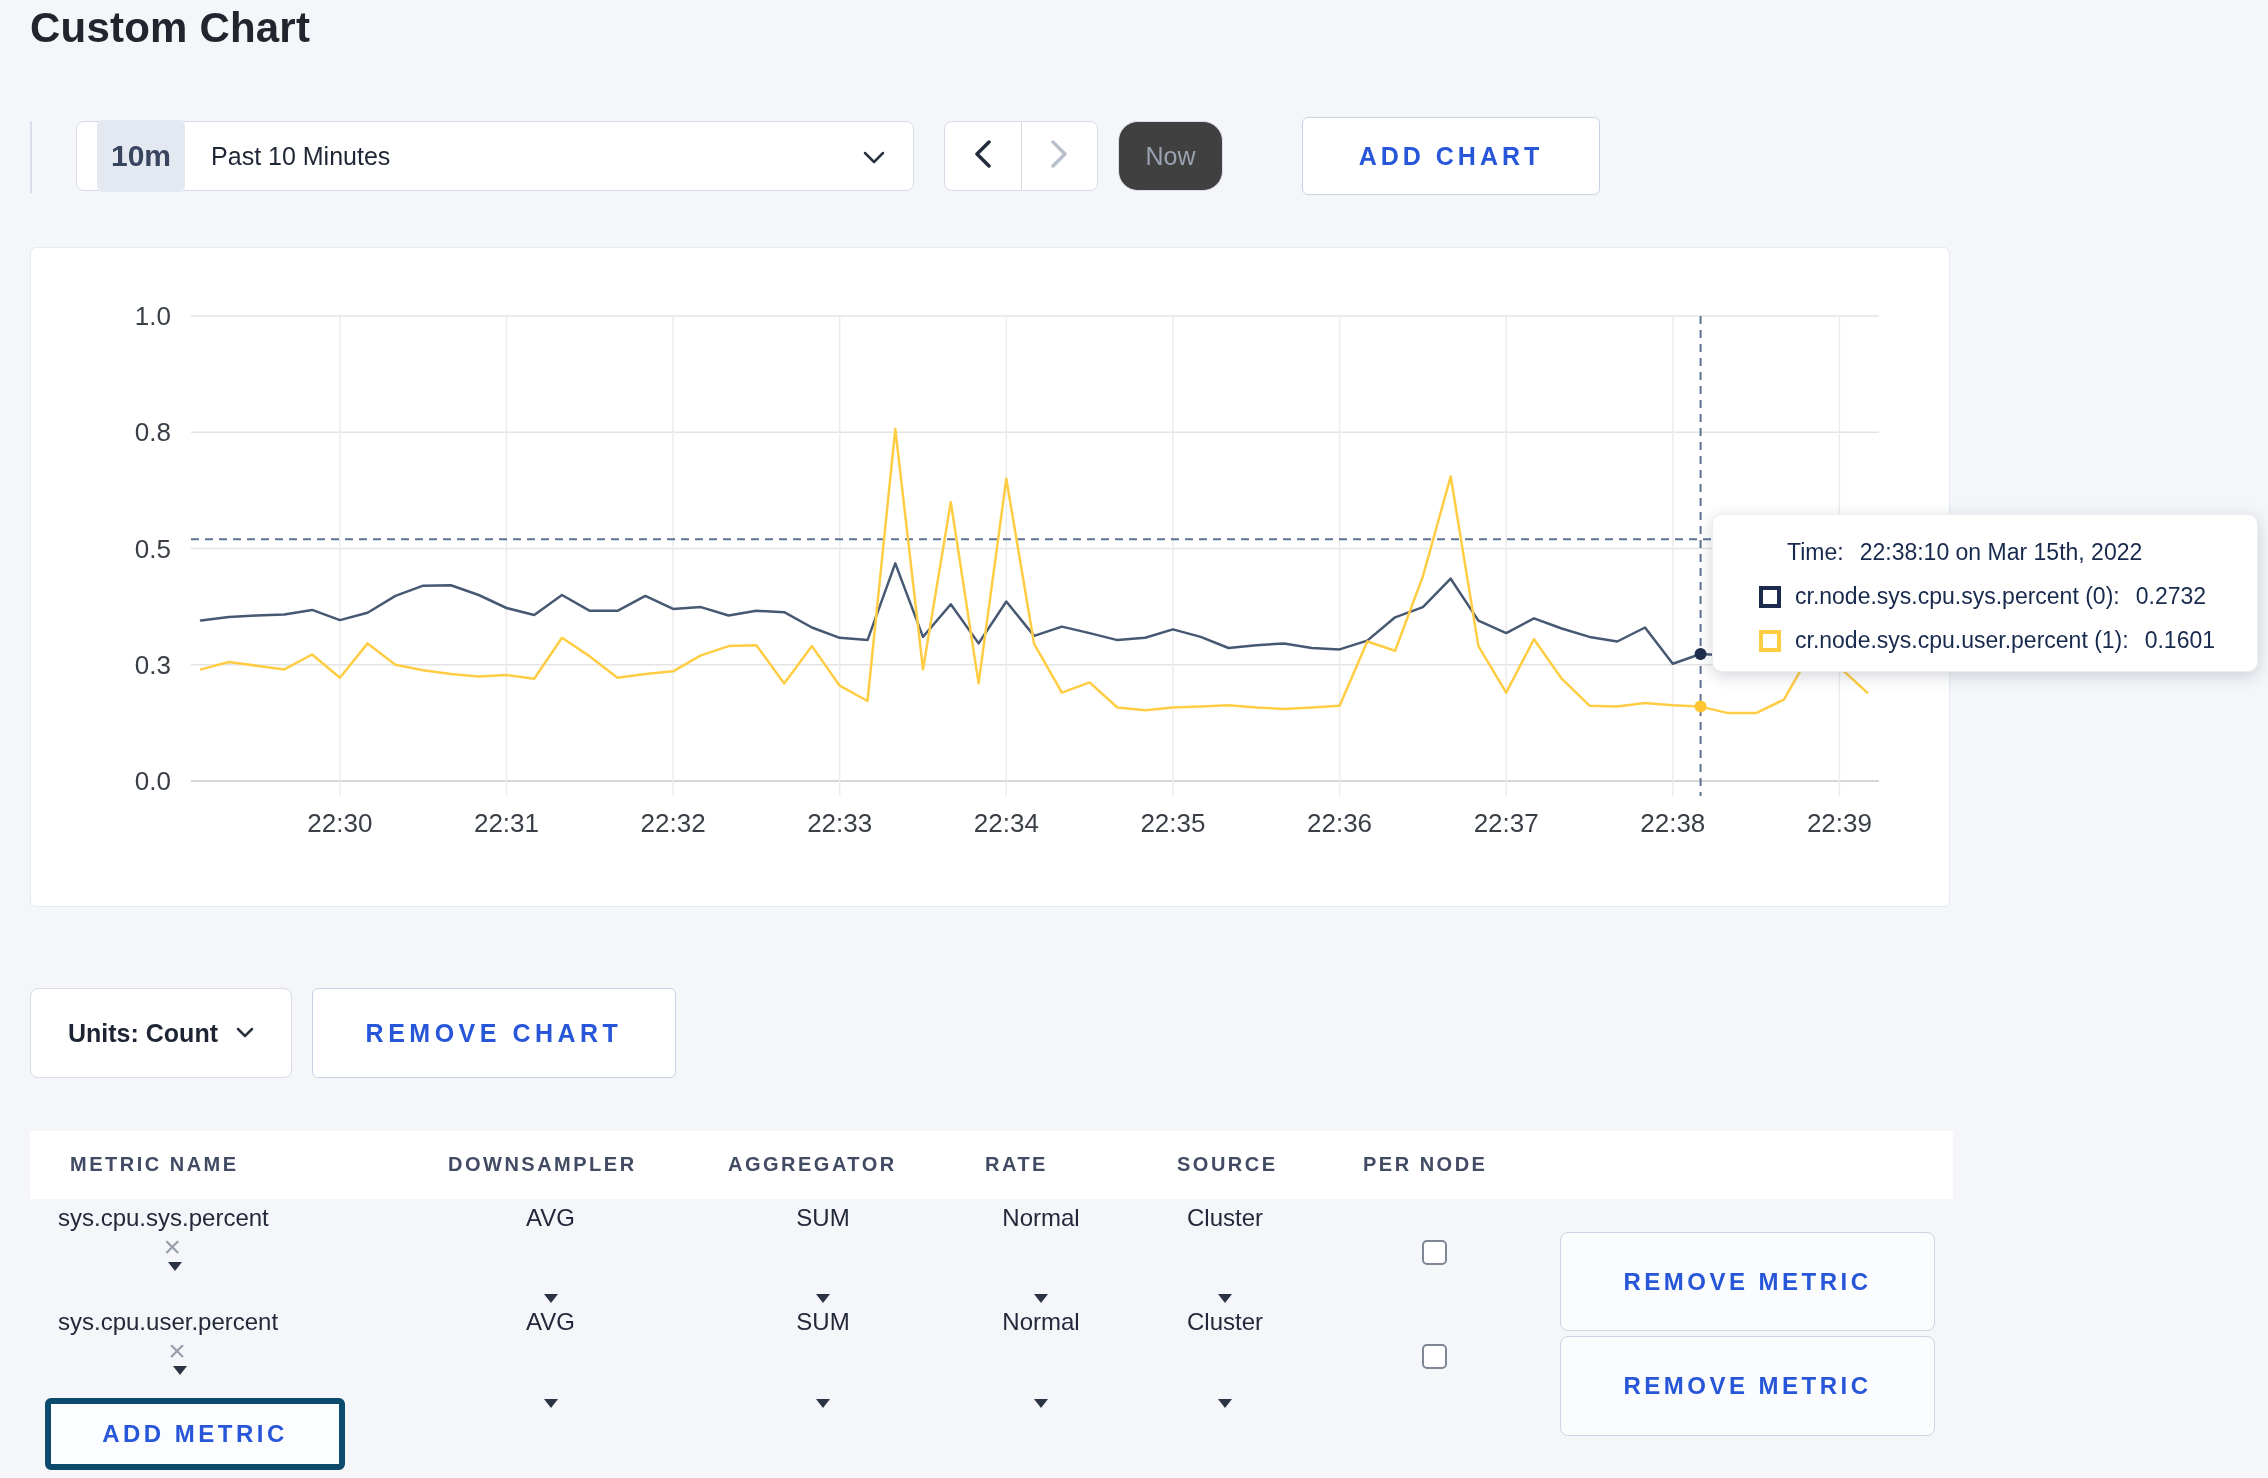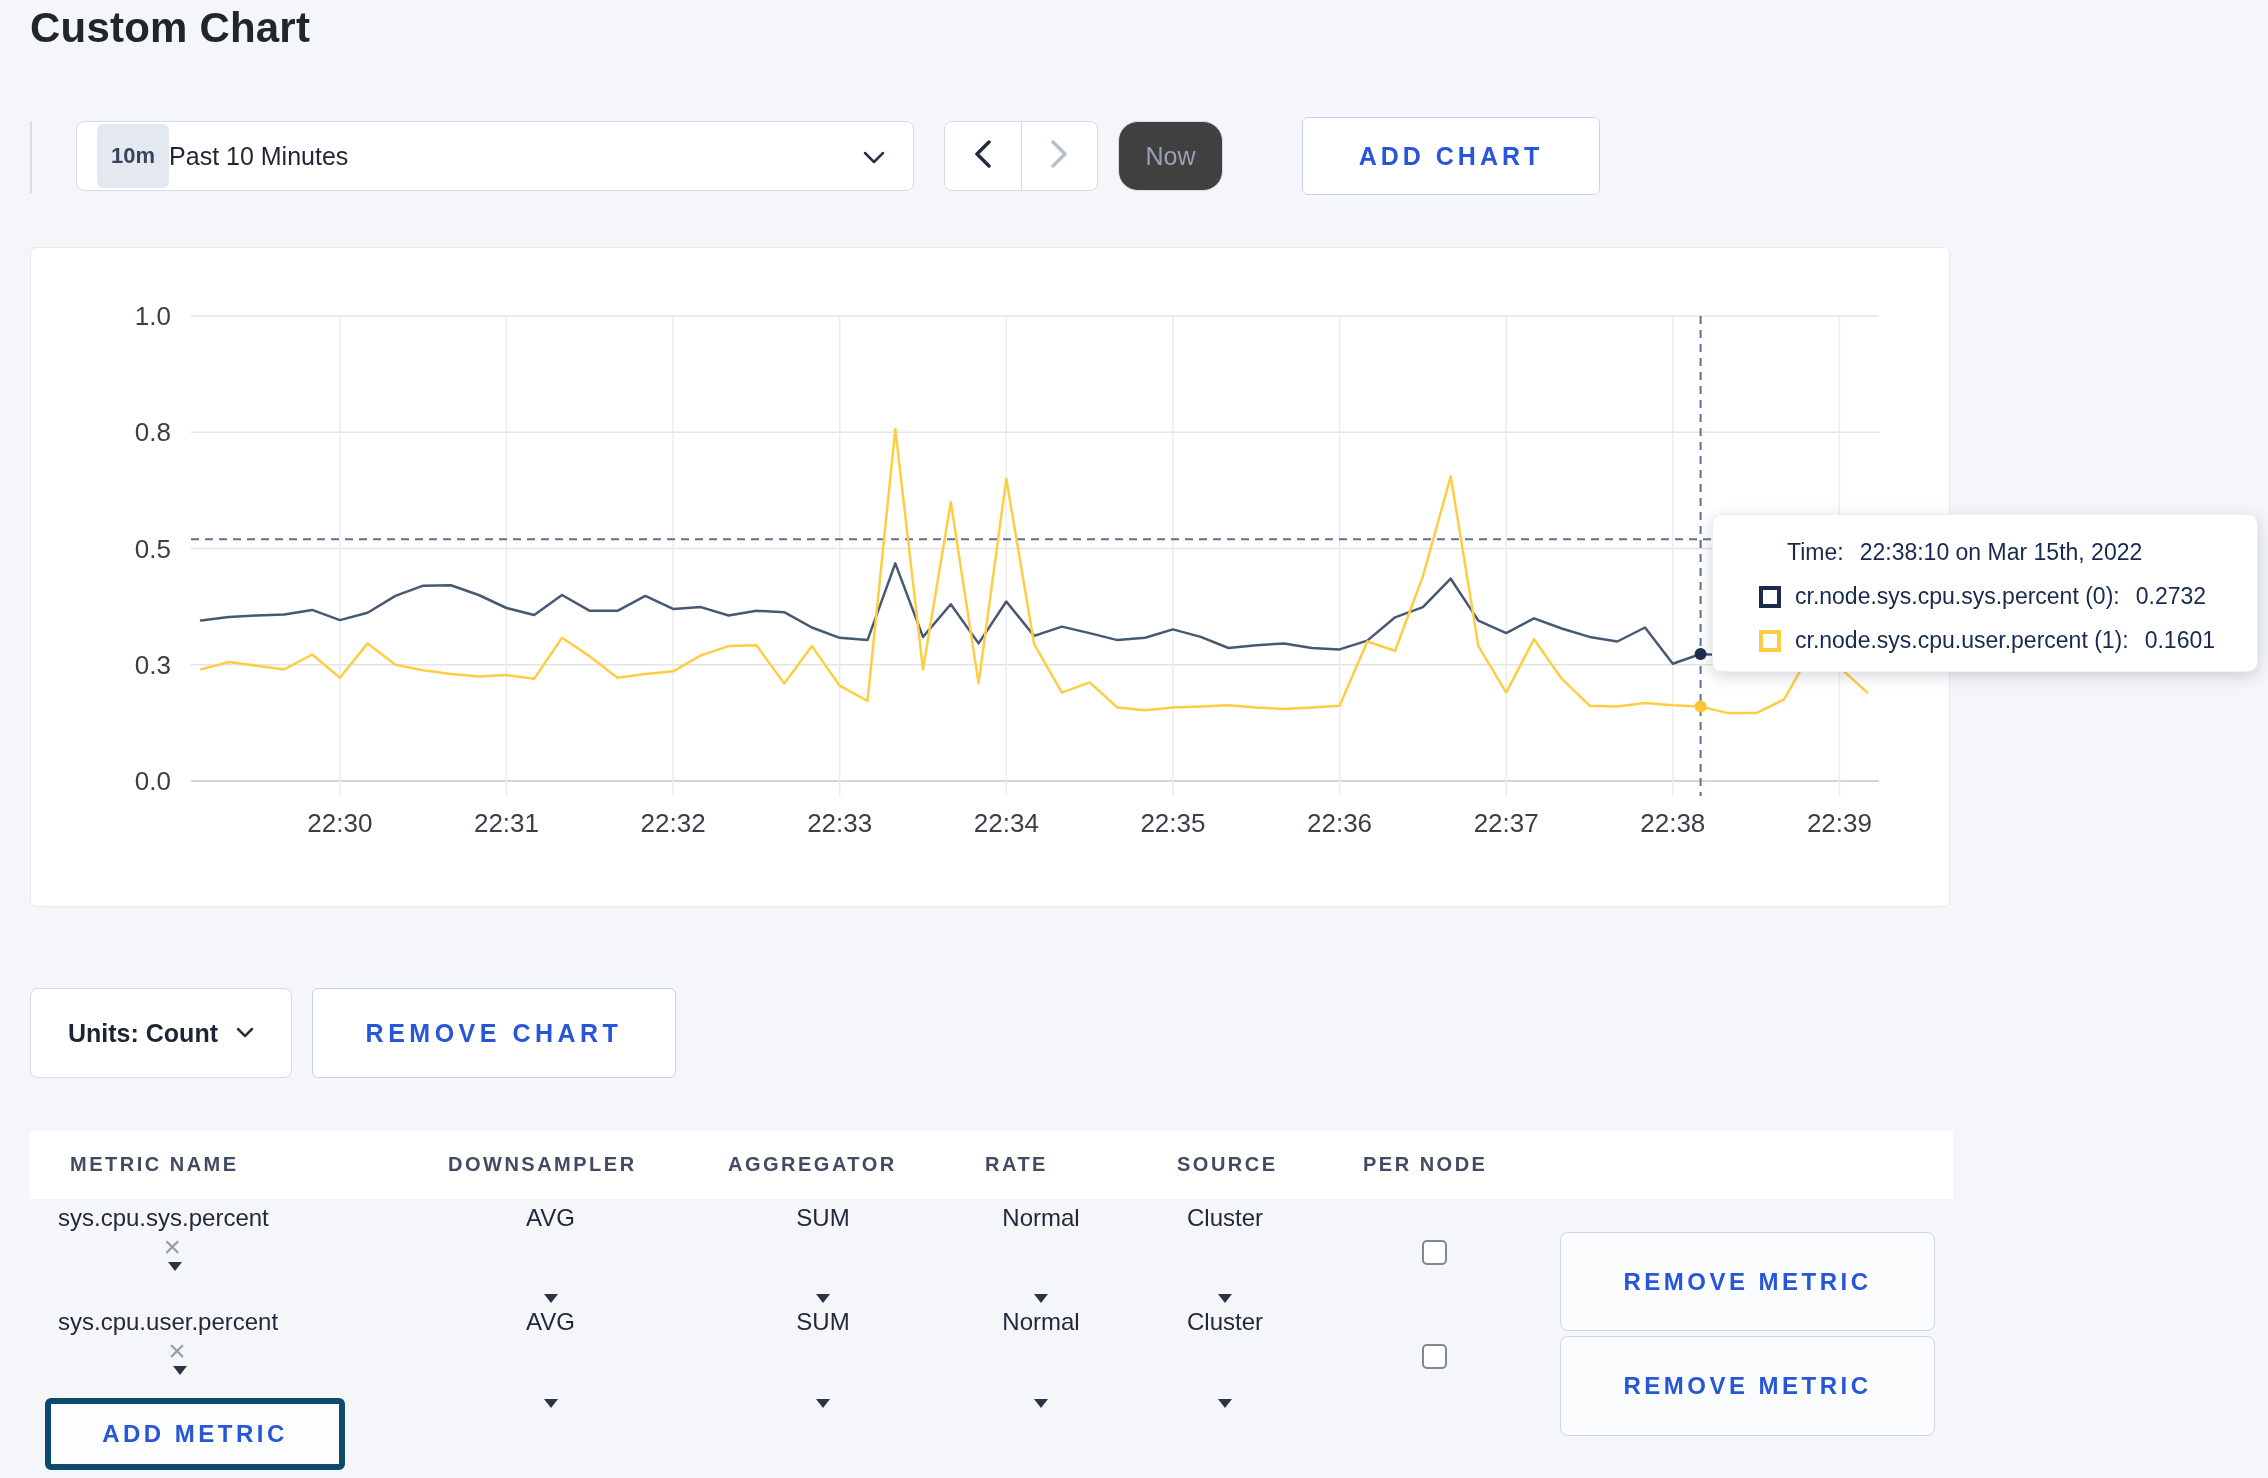--- a/index.html
+++ b/index.html
@@ -12,23 +12,23 @@
   .abs{position:absolute;}
 
   
   .page-title{left:30px;top:4px;font-size:42px;font-weight:600;color:#21262e;letter-spacing:.2px;}
   .tb-divider{left:30px;top:121px;width:2px;height:72px;background:#d9dee8;}
   .time-select{
     left:76px;top:121px;width:838px;height:70px;background:#fff;
     border:1px solid #d6dbe6;border-radius:8px;display:flex;align-items:center;
     padding-left:20px;box-sizing:border-box;cursor:pointer;
   }
-  .time-badge{background:#e4e8f1;color:#39445e;font-size:22px;font-weight:bold;
+  .time-badge{background:#e4e8f1;color:#39445e;font-size:30px;font-weight:bold;
     border-radius:6px;padding:19px 14px;}
-  .time-label{font-size:25px;color:#1f2635;}
+  .time-label{margin-left:26px;font-size:25px;color:#1f2635;}
   .time-chevron{position:absolute;right:28px;top:29px;}
   .pager{left:944px;top:121px;width:154px;height:70px;background:#fff;
     border:1px solid #d6dbe6;border-radius:8px;display:flex;box-sizing:border-box;}
   .pager-btn{flex:1;display:flex;align-items:center;justify-content:center;cursor:pointer;}
   .pager-btn.first{border-right:1px solid #d6dbe6;}
   .now-btn{left:1118px;top:121px;width:105px;height:70px;background:#404040;
     border:1px solid #d9dde7;border-radius:20px;display:flex;align-items:center;justify-content:center;
     font-size:25px;color:#9aa1b1;cursor:default;box-sizing:border-box;}
   .add-chart-btn{left:1302px;top:117px;width:298px;height:78px;background:#fff;
     border:1px solid #c9d2e4;border-radius:6px;display:flex;align-items:center;justify-content:center;

